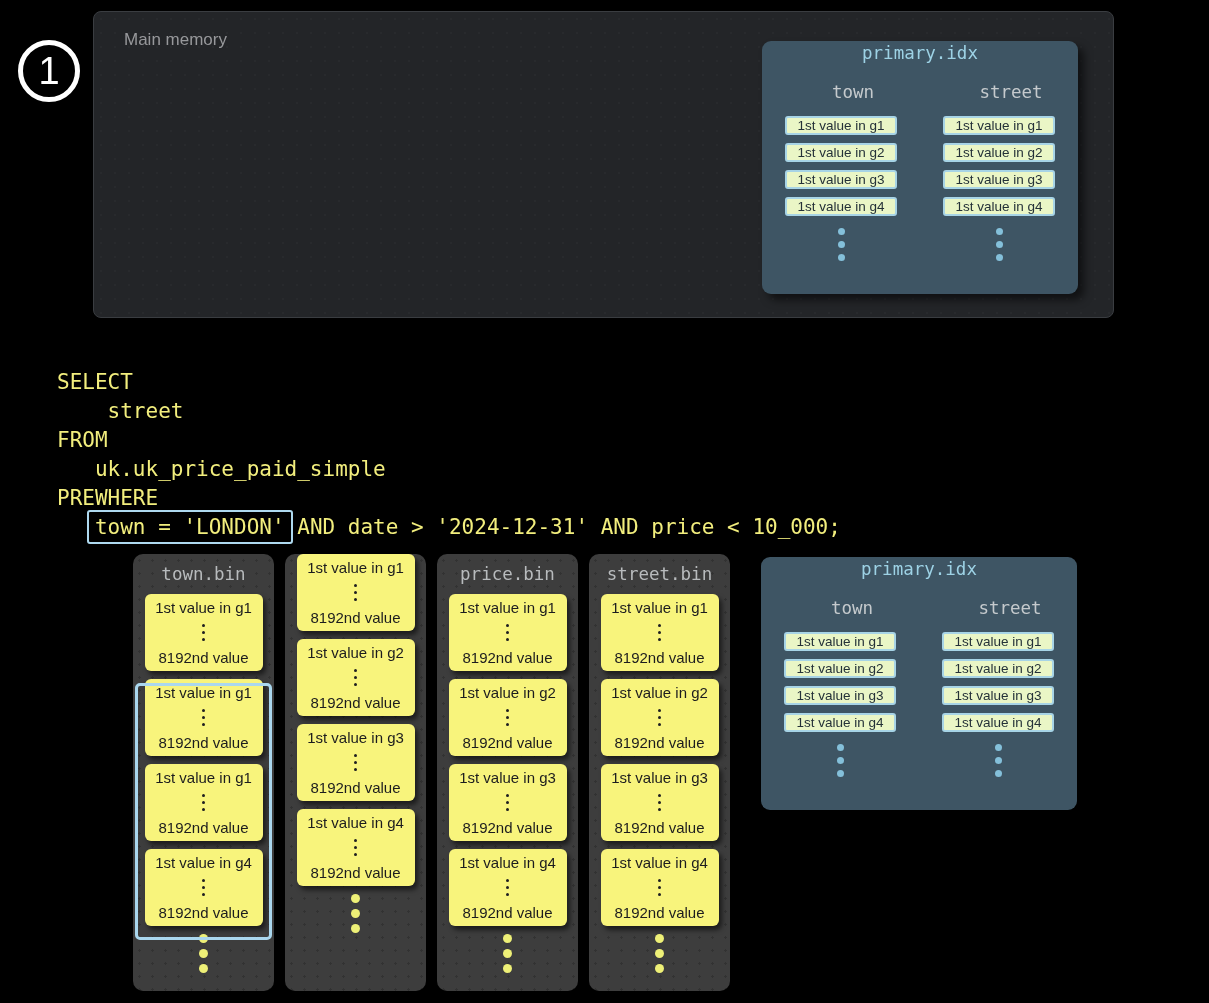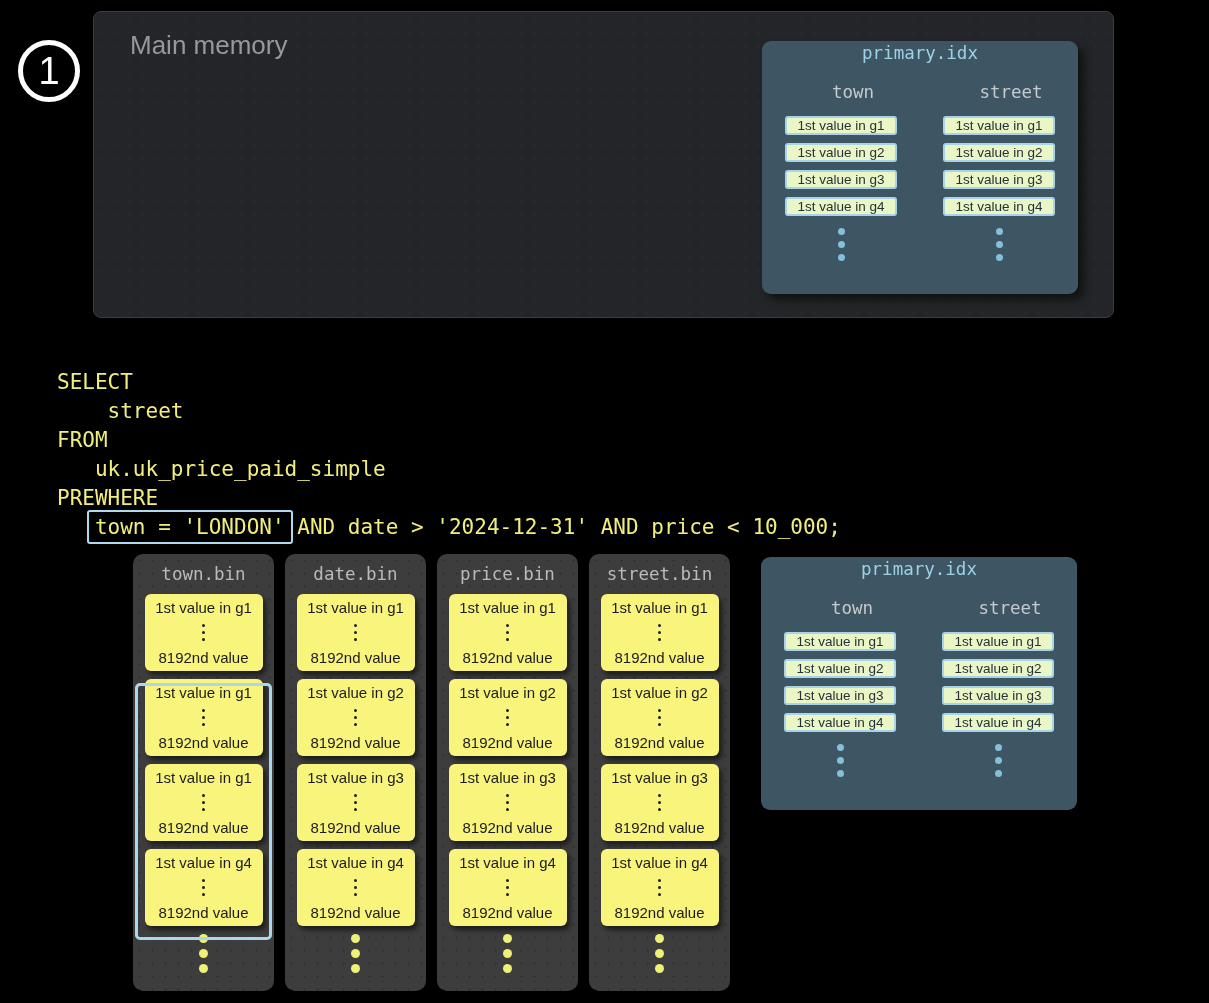--- a/index.html
+++ b/index.html
@@ -8,21 +8,21 @@
 
   
   .step-badge{position:absolute;left:18px;top:40px;width:62px;height:62px;box-sizing:border-box;
     border:5px solid #fff;border-radius:50%;display:flex;align-items:center;justify-content:center;
     color:#fff;font:400 38px/1 "Liberation Sans",sans-serif;}
 
   
   .main-memory{position:absolute;left:93px;top:11px;width:1021px;height:307px;box-sizing:border-box;
     background:#232528;border:1px solid #3a3d41;border-radius:8px;
     background-image:radial-gradient(rgba(255,255,255,.022) 1px,transparent 1.2px);background-size:14px 14px;}
-  .mm-title{position:absolute;left:36px;top:18px;color:#97989b;font-size:26px;}
+  .mm-title{position:absolute;left:30px;top:18px;color:#97989b;font-size:17px;}
 
   
   .idx-card{position:absolute;width:316px;height:253px;background:#3e5564;border-radius:9px;
     box-shadow:6px 6px 9px rgba(0,0,0,.55);}
   .idx-top{left:668px;top:29px;}
   .idx-bottom{left:761px;top:557px;}
   .idx-title{text-align:center;color:#9dd2e5;
     font:17.5px/24px "DejaVu Sans Mono",monospace;}
   .idx-cols{display:flex;margin-top:16px;}
   .idx-col{flex:1;display:flex;flex-direction:column;align-items:center;}
@@ -156,21 +156,20 @@
           </div>
         </div>
         <div class="vdots bin-dots">
           <span class="dot"></span>
           <span class="dot"></span>
           <span class="dot"></span>
         </div>
         <div class="granule-highlight"></div>
       </section>
       <section class="bin-card">
-        <div class="bin-title">date.bin</div>
         <div class="granules">
           <div class="granule">
             <div class="g-first">1st value in g1</div>
             <div class="vdots granule-dots">
               <span class="dot"></span>
               <span class="dot"></span>
               <span class="dot"></span>
             </div>
             <div class="g-last">8192nd value</div>
           </div>

